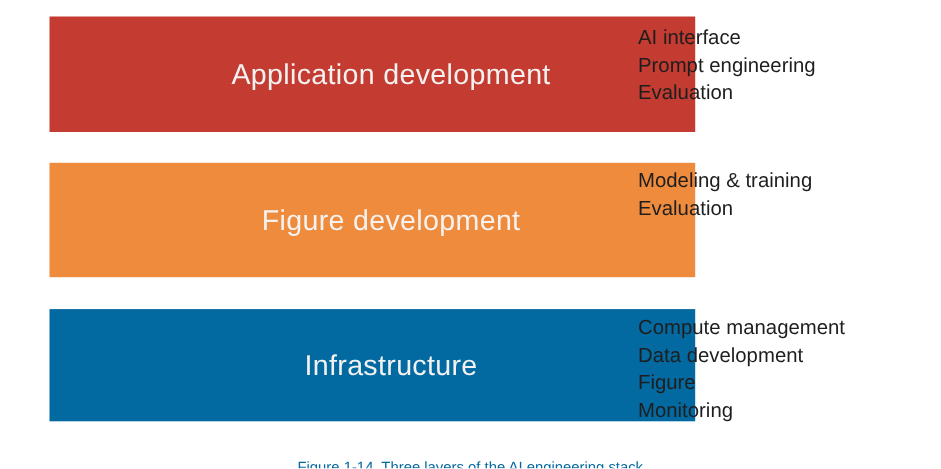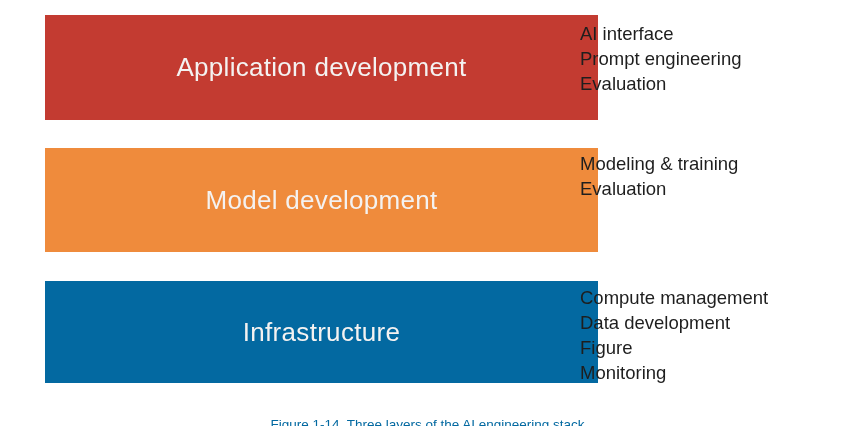--- a/index.html
+++ b/index.html
@@ -15,20 +15,21 @@
     background: #ffffff;
     overflow: hidden;
   }
   .layer-box {
     position: absolute;
     left: 45px;
     width: 553px;
     display: flex;
     align-items: center;
     justify-content: center;
+    padding-left: 34px;
   }
   .layer-box .layer-label {
     color: #f4f2f1;
     font-size: 26px;
     letter-spacing: 0.3px;
     font-weight: 400;
   }
   .layer-box-0 { top: 15px;  height: 105px; }
   .layer-box-1 { top: 148px; height: 104px; }
   .layer-box-2 { top: 281px; height: 102px; }
@@ -65,21 +66,21 @@
   <div class="layer-box layer-box-0" style="background-color: rgb(195, 59, 49);">
     <span class="layer-label">Application development</span>
   </div>
   <div class="layer-items layer-items-0">
     <span class="item">AI interface</span>
     <span class="item">Prompt engineering</span>
     <span class="item">Evaluation</span>
   </div>
 
   <div class="layer-box layer-box-1" style="background-color: rgb(239, 139, 60);">
-    <span class="layer-label">Model development</span>
+    <span class="layer-label">Figure development</span>
   </div>
   <div class="layer-items layer-items-1">
     <span class="item">Modeling &amp; training</span>
     <span class="item">Evaluation</span>
   </div>
 
   <div class="layer-box layer-box-2" style="background-color: #0369a1;">
     <span class="layer-label">Infrastructure</span>
   </div>
   <div class="layer-items layer-items-2">

